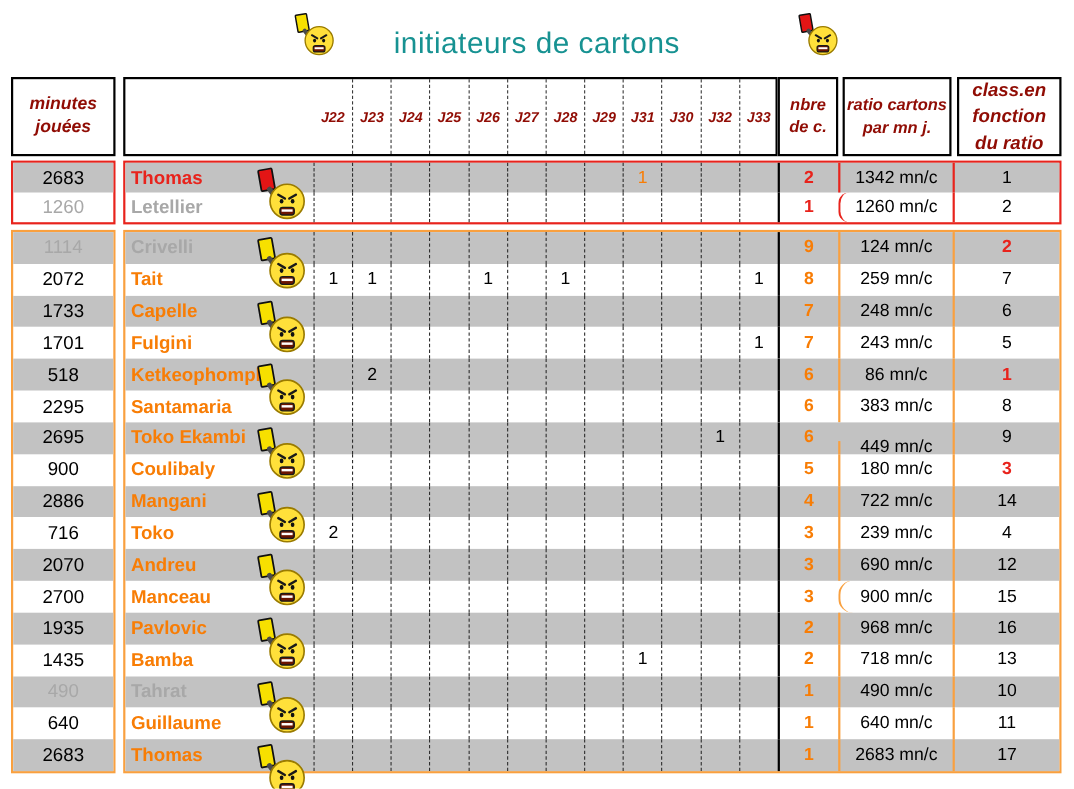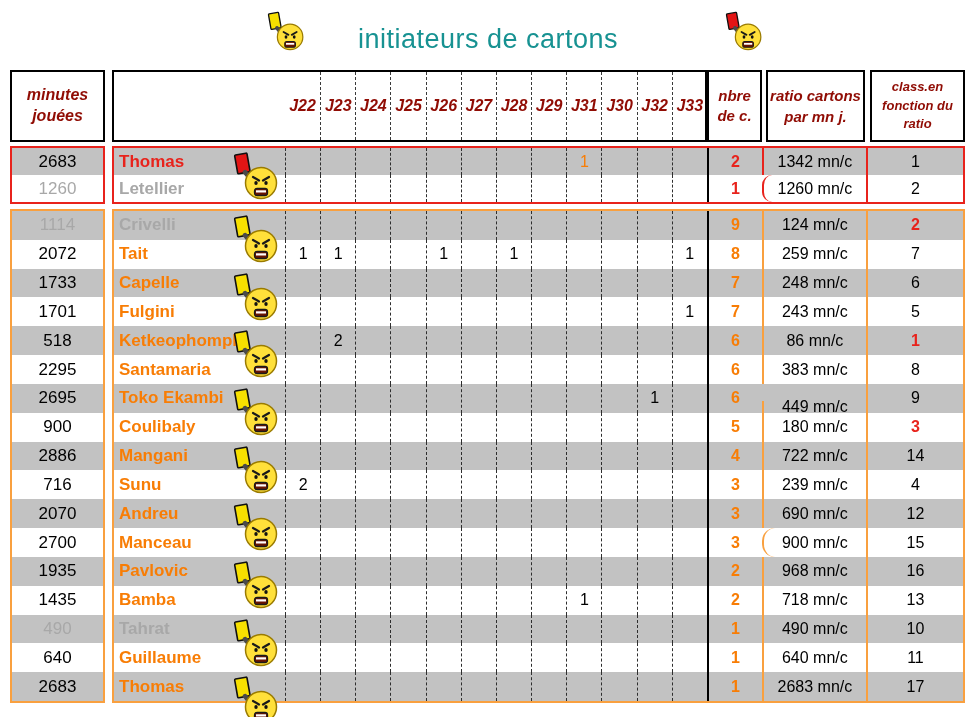--- a/index.html
+++ b/index.html
@@ -12,26 +12,26 @@
   #title-icon-right{left:721px;}
 
   .hdr-box{position:absolute;top:70px;height:72px;border:2px solid #000;
            box-sizing:border-box;background:#fff;display:flex;align-items:center;
            justify-content:center;text-align:center;color:#900c04;font-weight:bold;
            font-style:italic;}
   #hdr-minutes{left:10px;width:95px;font-size:16px;line-height:1.3;}
   #hdr-main{left:112px;width:595px;}
   #rounds{position:absolute;left:171px;top:0;bottom:0;display:flex;}
   .round-label{width:35.17px;box-sizing:border-box;display:flex;align-items:center;
-           justify-content:center;font-size:16px;font-weight:bold;font-style:italic;
+           justify-content:center;font-size:13px;font-weight:bold;font-style:italic;
            color:#900c04;border-left:1px dashed #3a3a3a;}
   .round-label:first-child{border-left:none;}
   #hdr-nbre{left:707px;width:55px;font-size:15px;line-height:1.35;}
   #hdr-ratio{left:766px;width:99px;font-size:15px;line-height:1.42;}
-  #hdr-class{left:870px;width:95px;font-size:13px;line-height:1.42;}
+  #hdr-class{left:870px;width:95px;font-size:17px;line-height:1.42;}
 
   .section{position:absolute;left:0;width:976px;}
   #sec0{top:146px;height:58px;}
   #sec1{top:209px;height:494px;}
   .minutes-col{position:absolute;left:10px;width:95px;top:0;bottom:0;
            border:2px solid;box-sizing:border-box;display:flex;flex-direction:column;}
   .grid-col{position:absolute;left:112px;width:853px;top:0;bottom:0;
            border:2px solid;box-sizing:border-box;display:flex;flex-direction:column;}
   .row{flex:1;display:flex;align-items:stretch;position:relative;min-height:0;}
   .m-row{align-items:center;justify-content:center;font-size:17px;color:#000;}
@@ -454,21 +454,21 @@
           <div class="j-cell"></div>
           <div class="j-cell"></div>
           <div class="j-cell"></div>
           <div class="j-cell"></div>
           <div class="nbre-cell" style="color: rgb(248, 125, 5);">4</div>
           <div class="ratio-cell" style="border-left-color: rgb(249, 160, 63);">722 mn/c</div>
           <div class="class-cell" style="border-left-color: rgb(249, 160, 63);">14</div>
         </div>
         <div class="row g-row">
           <div class="name-cell">
-            <span style="color: rgb(248, 125, 5);">Sunu</span>
+            <span style="color: rgb(248, 125, 5);">Toko</span>
           </div>
           <div class="j-cell">2</div>
           <div class="j-cell"></div>
           <div class="j-cell"></div>
           <div class="j-cell"></div>
           <div class="j-cell"></div>
           <div class="j-cell"></div>
           <div class="j-cell"></div>
           <div class="j-cell"></div>
           <div class="j-cell"></div>

